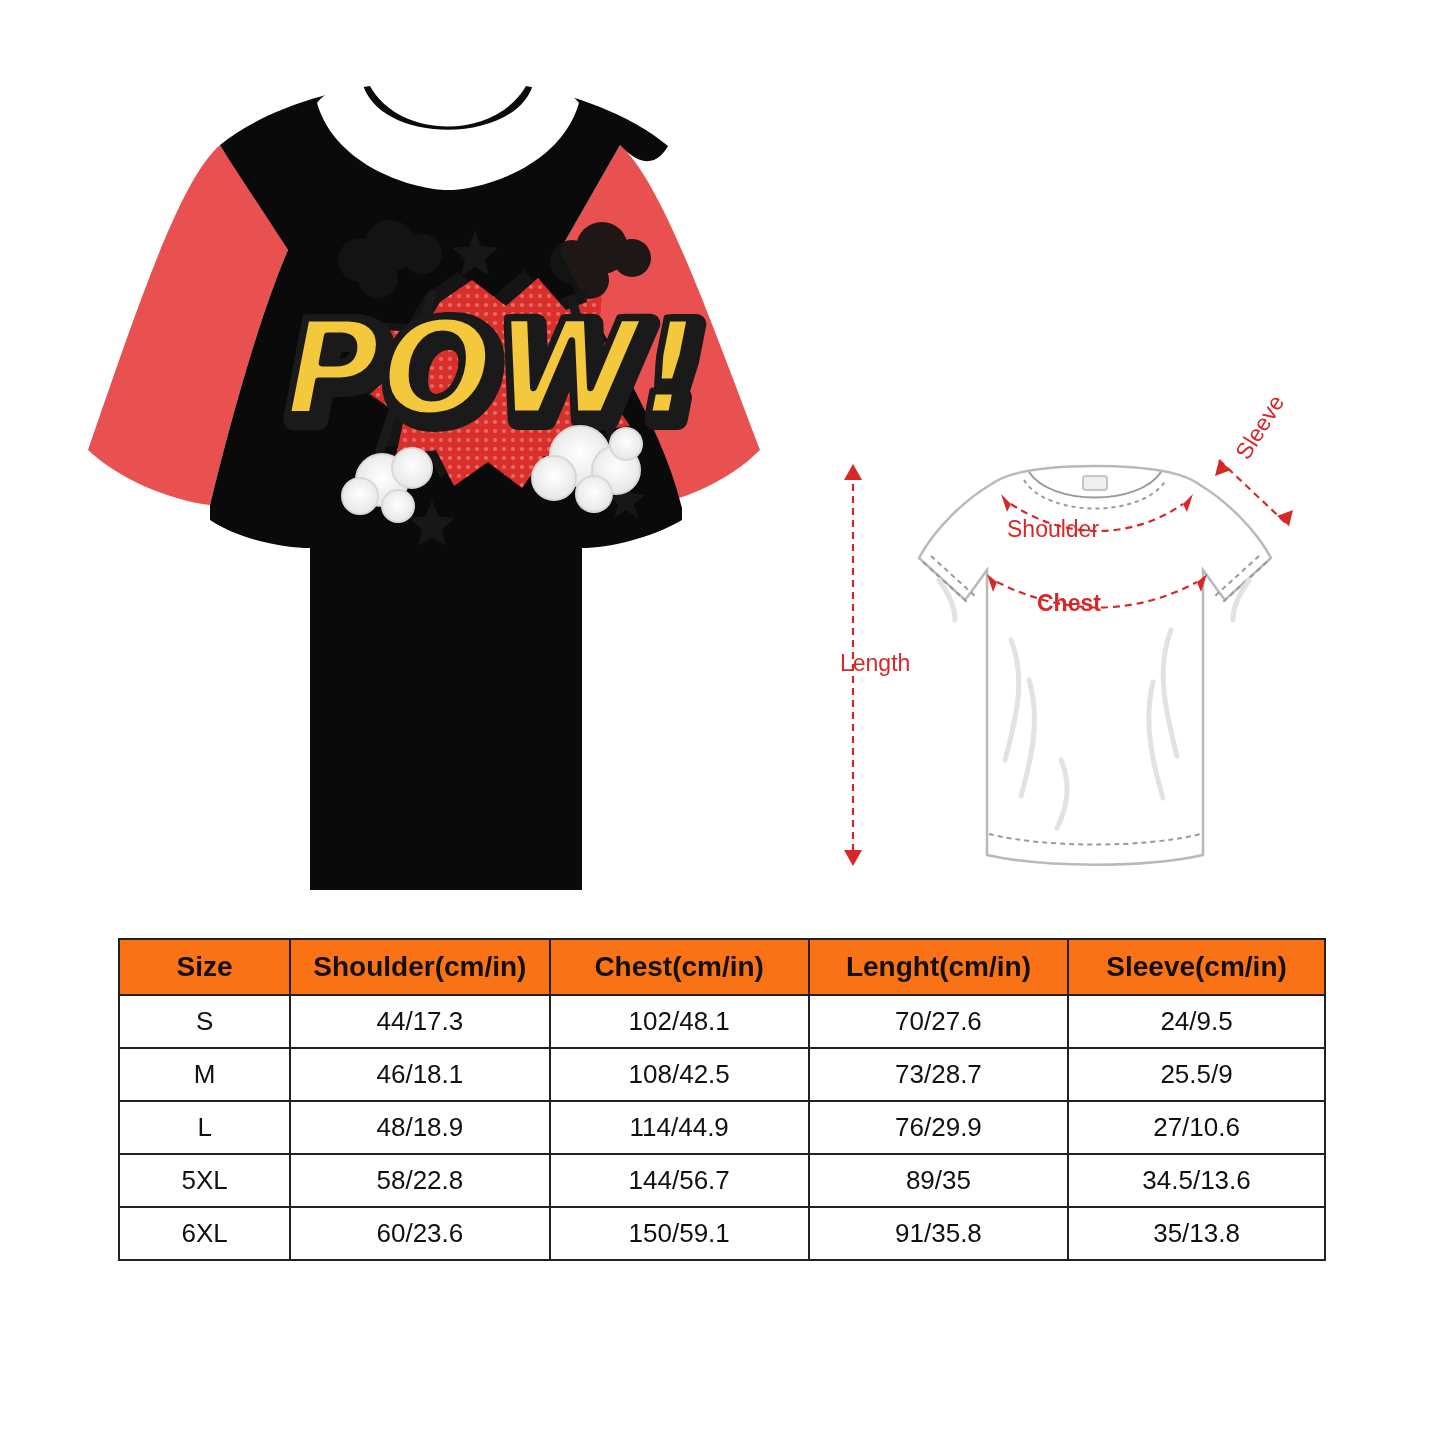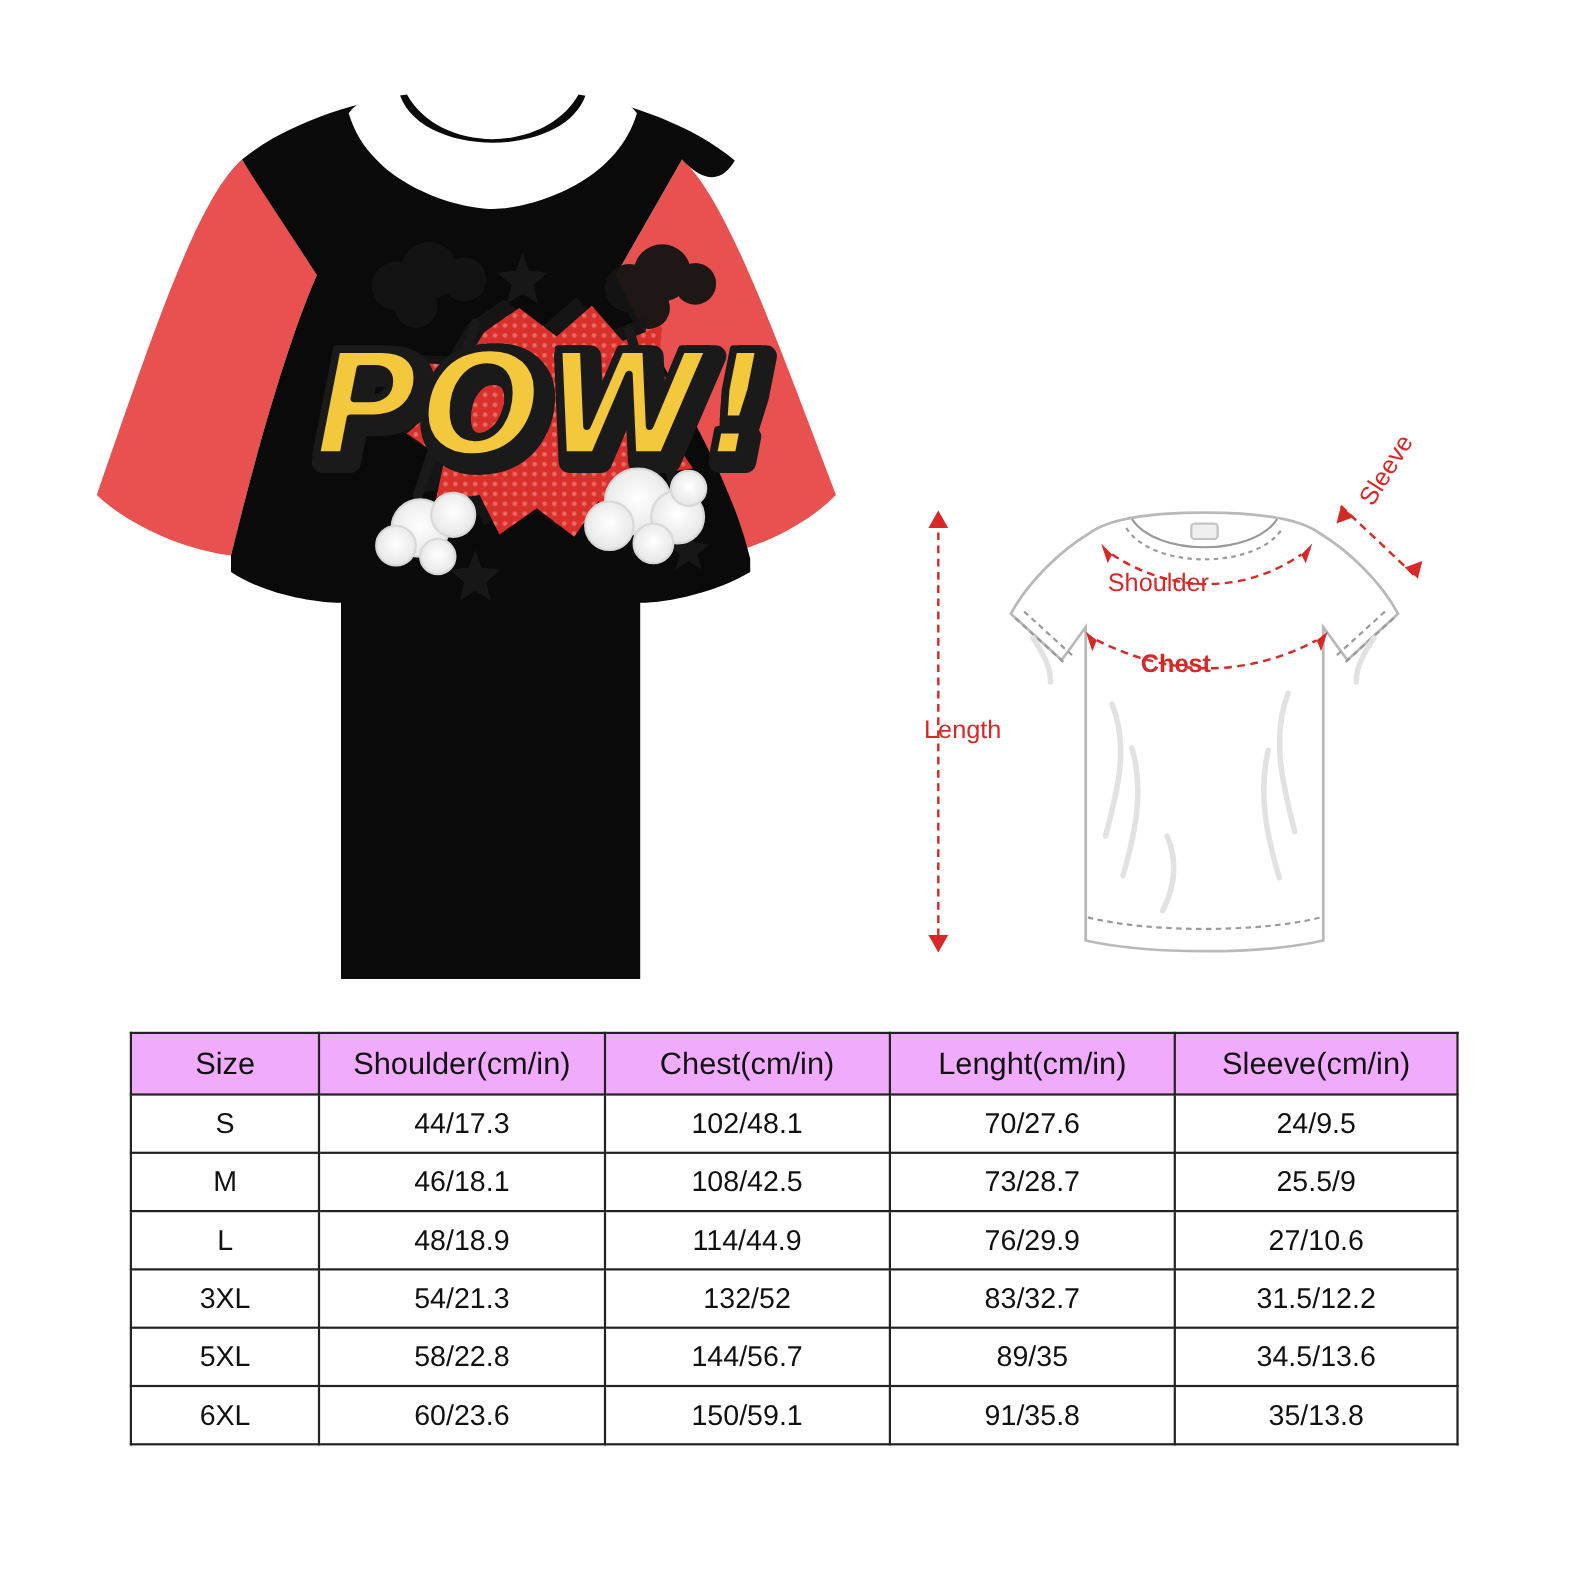--- a/index.html
+++ b/index.html
@@ -54,23 +54,23 @@
     width: 100%;
     table-layout: fixed;
   }
   table.size-table th, table.size-table td {
     border: 2px solid #222222;
     text-align: center;
     font-family: "Liberation Sans", sans-serif;
     color: #111111;
   }
   table.size-table th {
-    background: #f0abfc;
+    background: #f97316;
     font-size: 28px;
-    font-weight: normal;
+    font-weight: bold;
     height: 56px;
     padding: 4px 18px;
   }
   table.size-table td {
     background: #ffffff;
     font-size: 26px;
     height: 53px;
     padding: 2px;
   }
   col.c-size     { width: 14.2%; }
@@ -253,27 +253,20 @@
           <td>25.5/9</td>
         </tr>
         <tr>
           <td>L</td>
           <td>48/18.9</td>
           <td>114/44.9</td>
           <td>76/29.9</td>
           <td>27/10.6</td>
         </tr>
         <tr>
-          <td>3XL</td>
-          <td>54/21.3</td>
-          <td>132/52</td>
-          <td>83/32.7</td>
-          <td>31.5/12.2</td>
-        </tr>
-        <tr>
           <td>5XL</td>
           <td>58/22.8</td>
           <td>144/56.7</td>
           <td>89/35</td>
           <td>34.5/13.6</td>
         </tr>
         <tr>
           <td>6XL</td>
           <td>60/23.6</td>
           <td>150/59.1</td>

